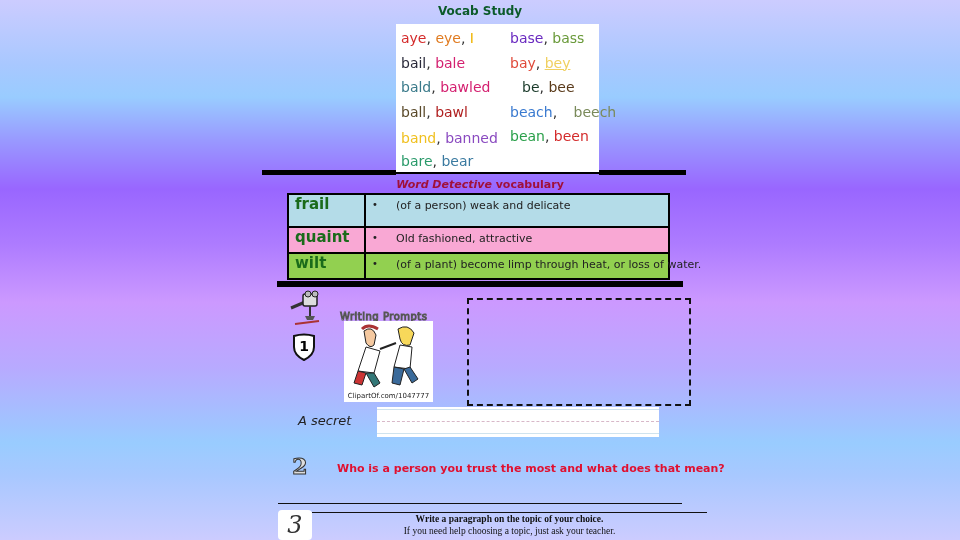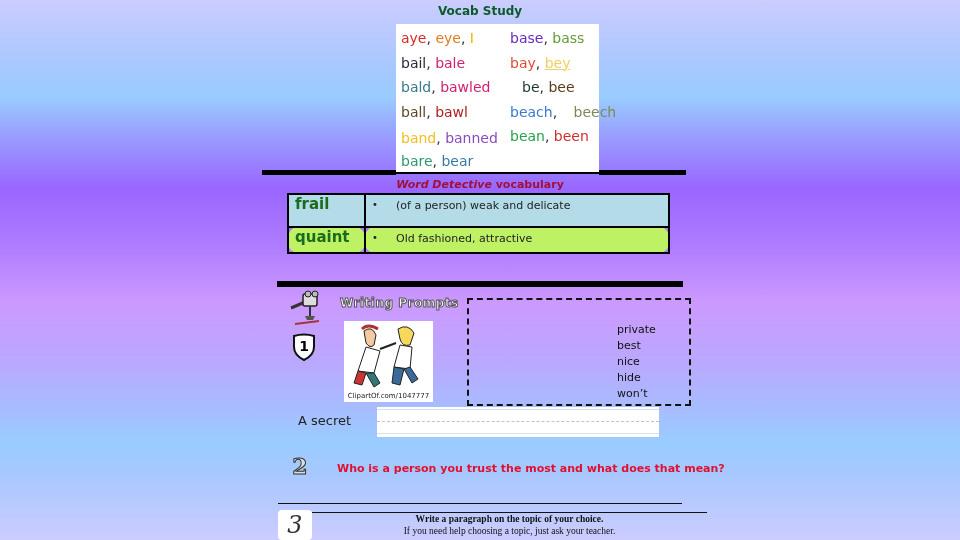--- a/index.html
+++ b/index.html
@@ -28,42 +28,42 @@
   table.defs {
     position:absolute; left:287px; top:193px; width:383px;
     border-collapse:collapse;
   }
   table.defs td { border:2px solid #000; vertical-align:top; padding:0; }
   .term { width:69px; font-size:15px; font-weight:bold; color:#1a6b1a; padding-left:6px !important; }
   .def { font-size:11px; color:#222; position:relative; }
   .def .bullet { position:absolute; left:6px; top:4px; font-size:10px; }
   .def .txt { position:absolute; left:30px; top:4px; white-space:nowrap; }
   .row1 td { background:#b4dce8; height:31px; }
-  .row2 td { background:#bef264; height:24px;border-radius:10px; }
+  .row2 td { background:#f9a8d4; height:24px; }
   .row3 td { background:#92d050; height:24px; }
   .wp-title {
-    left:340px; top:296px; font-size:12px; font-weight:bold; color:#fff;
+    left:340px; top:311px; font-size:10px; font-weight:normal; color:#fff;
     -webkit-text-stroke:1px #555; letter-spacing:0.5px;
   }
   .wordbox {
     left:467px; top:298px; width:220px; height:104px;
     border:2px dashed #111;
   }
   .wb-title {
     position:absolute; left:0; width:100%; top:4px; text-align:center;
     font-size:11px; color:#1a237e; text-decoration:underline;
   }
   .wb-list { position:absolute; font-size:11px; color:#111; line-height:16px; }
   .answer-box {
     left:377px; top:407px; width:282px; height:30px; background:#fff;
   }
   .answer-box .l1 { position:absolute; left:0; right:0; top:2px; border-top:1px solid #cfe3ee; }
   .answer-box .l2 { position:absolute; left:0; right:0; top:14px; border-top:1px dashed #d8b8c8; }
   .answer-box .l3 { position:absolute; left:0; right:0; top:26px; border-top:1px solid #cfe3ee; }
-  .secret-label { left:298px; top:413px; font-size:13px; color:#222; }
+  .secret-label { left:298px; top:413px; font-size:13px; color:#222;font-style:italic; }
   .q2 { left:337px; top:462px; font-size:11px; font-weight:bold; color:#e01030; }
   .num-badge {
     font-family:"DejaVu Serif", serif; font-weight:bold; text-align:center;
   }
   .serif { font-family:"Liberation Serif", serif; }
 </style>
 </head>
 <body>
 
 <div class="abs title">Vocab Study</div>
@@ -103,20 +103,27 @@
       <span class="txt">(of a person) weak and delicate</span>
     </td>
   </tr>
   <tr class="row2">
     <td class="term">quaint</td>
     <td class="def">
       <span class="bullet">•</span>
       <span class="txt">Old fashioned, attractive</span>
     </td>
   </tr>
+  <tr class="row3">
+    <td class="term">wilt</td>
+    <td class="def">
+      <span class="bullet">•</span>
+      <span class="txt">(of a plant) become limp through heat, or loss of water.</span>
+    </td>
+  </tr>
 </tbody>
   </table>
 <div class="abs hbar" style="left:277px; top:281px; width:406px; height:6px;"></div>
 
 <div class="abs" style="left:287px; top:290px; width:40px; height:38px;">
   <svg width="40" height="38" viewBox="0 0 40 38">
     <line x1="4" y1="18" x2="18" y2="12" stroke="#333" stroke-width="3"></line>
     <rect x="16" y="4" width="14" height="12" rx="2" fill="#ddd" stroke="#222" stroke-width="1.5"></rect>
     <circle cx="21" cy="4" r="3" fill="#bbb" stroke="#222"></circle>
     <circle cx="28" cy="4" r="3" fill="#bbb" stroke="#222"></circle>
@@ -144,27 +151,20 @@
     <path d="M54 8 Q64 2 70 12 L66 24 Q58 26 56 18 Z" fill="#f7d85a" stroke="#222"></path>
     <path d="M56 24 L50 46 L66 48 L68 26 Z" fill="#fff" stroke="#222"></path>
     <path d="M50 46 L48 62 L56 64 L60 48 Z" fill="#3a6a9a" stroke="#222"></path>
     <path d="M60 48 L68 62 L74 58 L66 46 Z" fill="#3a6a9a" stroke="#222"></path>
     <line x1="36" y1="28" x2="52" y2="22" stroke="#222" stroke-width="2"></line>
   </svg>
   <div style="position:absolute; left:0; bottom:2px; width:100%; text-align:center; font-size:7px; color:#222;">ClipartOf.com/1047777</div>
 </div>
 
 <div class="abs wordbox">
-  <div class="wb-list" style="left:148px; top:22px;">
-    <div>private</div>
-    <div>best</div>
-    <div>nice</div>
-    <div>hide</div>
-    <div>won’t</div>
-  </div>
 </div>
 
 <div class="abs secret-label">A secret</div>
 <div class="abs answer-box">
   <div class="l1"></div>
     <div class="l2"></div>
     <div class="l3"></div>
 </div>
 
 <div class="abs num-badge" style="left:290px; top:453px; width:20px; height:24px; font-size:22px; color:#ddd; -webkit-text-stroke:1px #333;">2</div>

